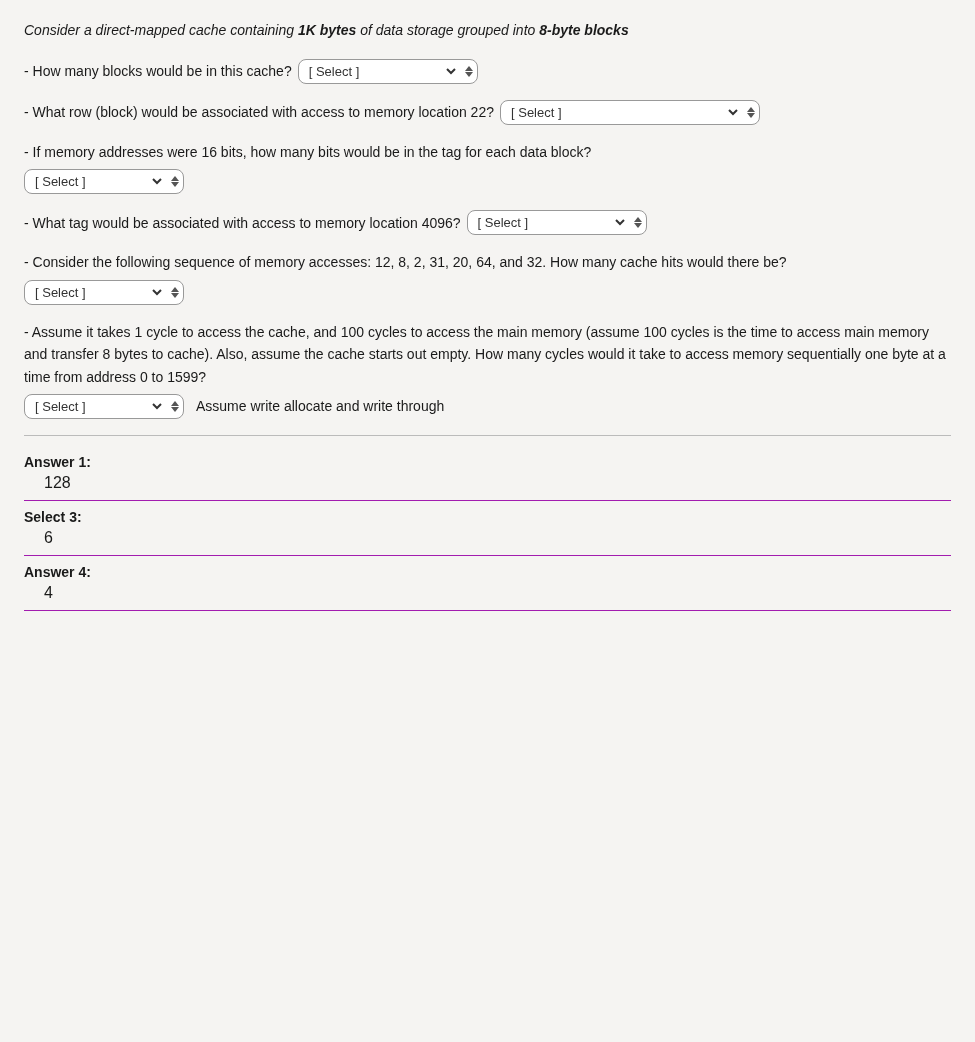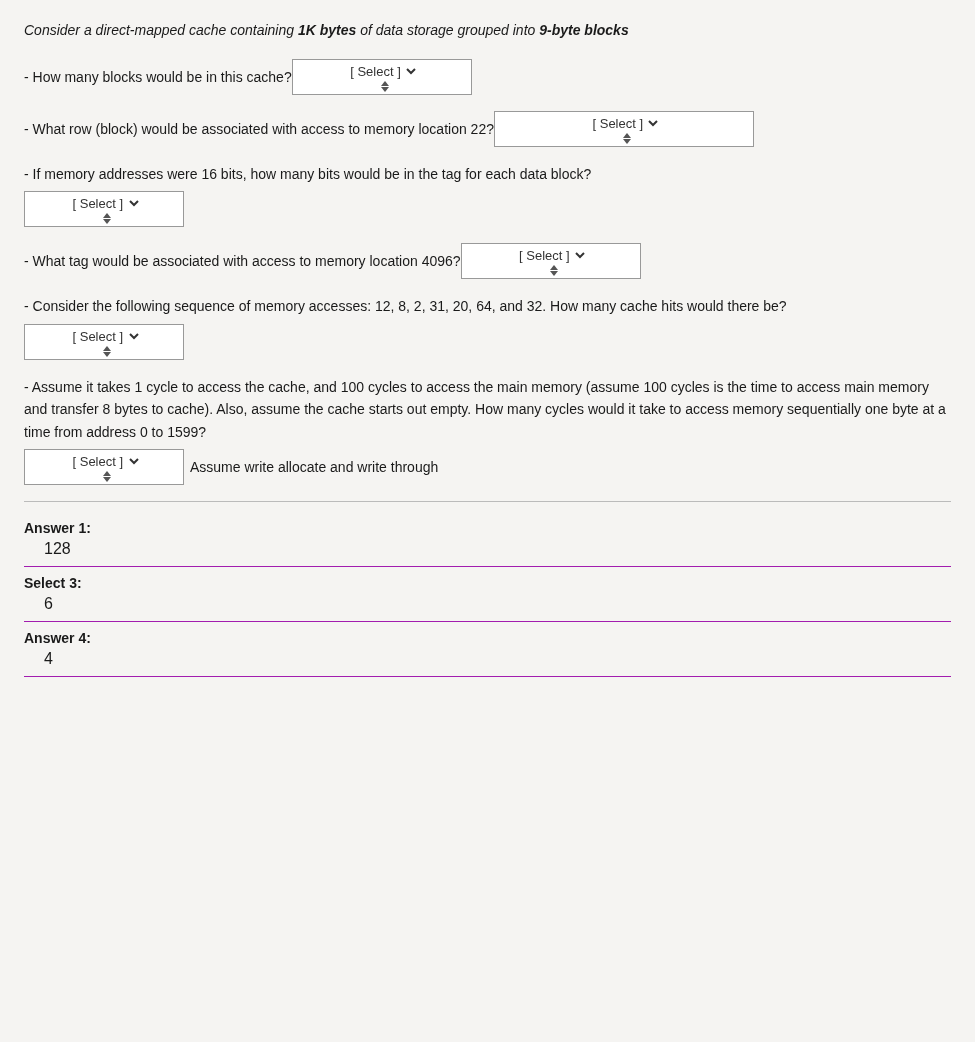--- a/index.html
+++ b/index.html
@@ -38,38 +38,38 @@
 
     .question-block {
       margin-bottom: 16px;
       line-height: 1.6;
     }
 
     .question-line {
       display: flex;
       align-items: center;
       flex-wrap: wrap;
+      gap: 6px;
       font-size: 14px;
       line-height: 1.6;
     }
 
     .question-text {
       font-size: 14px;
     }
 
     .select-wrapper {
       display: inline-flex;
       align-items: center;
       border: 1px solid #999;
       background: #fff;
-      border-radius: 0;
+      border-radius: 8px;
       padding: 2px 4px;
       min-width: 160px;
       justify-content: space-between;
-      flex-direction: column;
     }
 
     .select-wrapper select {
       border: none;
       background: transparent;
       font-size: 13px;
       color: #333;
       outline: none;
       flex: 1;
       cursor: pointer;
@@ -151,21 +151,21 @@
       gap: 8px;
       flex-wrap: wrap;
     }
   </style>
 </head>
 <body>
 
 <div class="page-container">
 
   <p class="intro-text">
-    Consider a direct-mapped cache containing <strong>1K bytes</strong> of data storage grouped into <strong>9-byte blocks</strong>
+    Consider a direct-mapped cache containing <strong>1K bytes</strong> of data storage grouped into <strong>8-byte blocks</strong>
   </p>
 
   <div class="question-block">
     <div class="question-line">
       <span class="question-text">- How many blocks would be in this cache?</span>
       <div class="select-wrapper select-medium">
         <select>
           <option>[ Select ]</option>
         </select>
         <div class="select-arrow">

